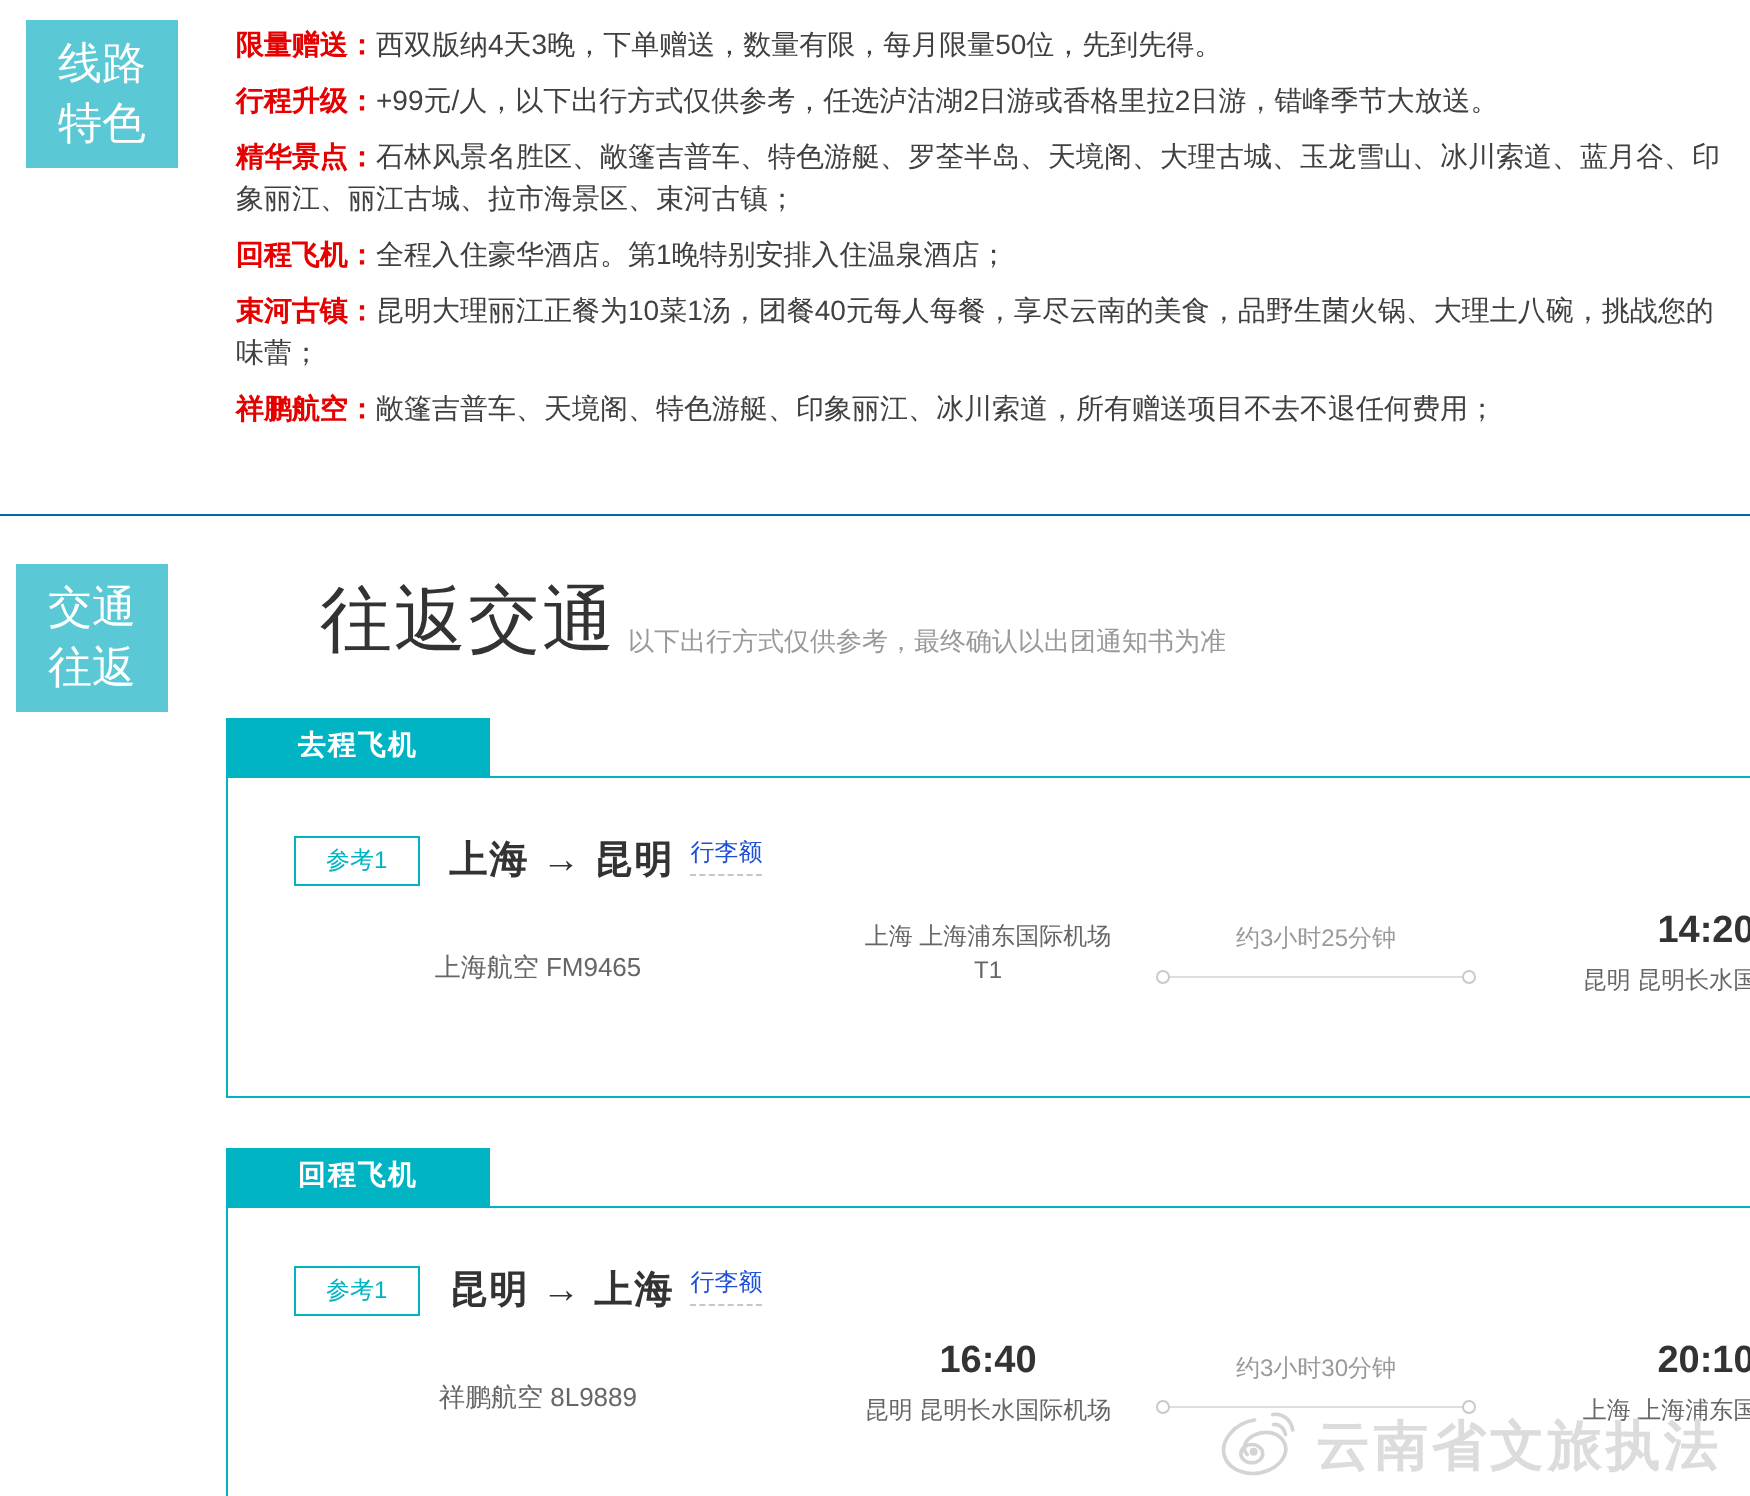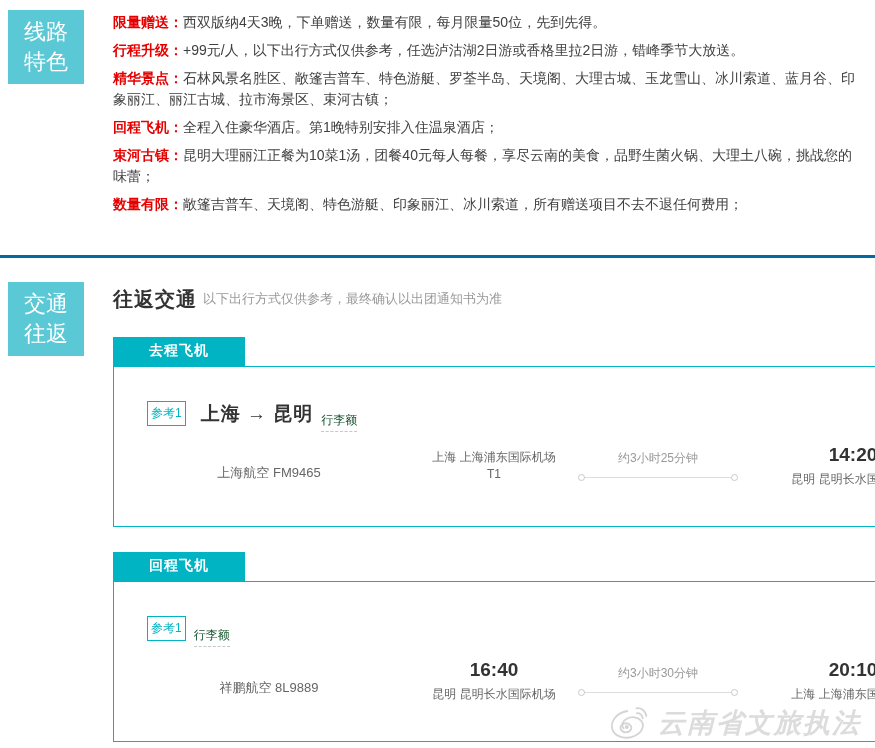--- a/index.html
+++ b/index.html
@@ -13,50 +13,51 @@
   
   .side-tag {
     flex:none; width:76px; height:74px; background:#5bc8d5; color:#fff;
     font-size:22px; line-height:30px; text-align:center;
     display:flex; flex-direction:column; justify-content:center;
   }
   .side-tag span { display:block; }
   
   .features-section {
     display:flex; height:258px; padding:10px 15px 0 8px;
-    border-bottom:3px solid #0369a1;
+    border-bottom:1px solid #0369a1;
+    justify-content:flex-end;
   }
   .features-content { margin-left:29px; width:742px; padding-top:2px;
     font-size:14px; line-height:21px; color:#404040; }
   .features-content p { margin-bottom:7px; }
   .feat-label { color:#e60000; font-weight:bold; }
   
   .transport-section { display:flex; padding:24px 15px 0 8px; }
   .transport-content { margin-left:29px; flex:1; }
   .heading { display:flex; align-items:flex-end; margin-top:4px; }
-  .heading h2 { font-size:20px; font-weight:700; color:#333; letter-spacing:1px; }
+  .heading h2 { font-size:36px; font-weight:400; color:#333; letter-spacing:1px;margin-left:47px; }
   .heading .subtitle { font-size:13px; color:#999; margin-left:6px; padding-bottom:5px; }
   .flight-block { margin-top:24px; }
   .flight-block + .flight-block { margin-top:25px; }
   .tab {
     display:inline-block; background:#00b4c4; color:#fff;
     font-size:14px; font-weight:bold; letter-spacing:1px;
     padding:5px 36px 6px; vertical-align:bottom;
   }
   .flight-box { border:1px solid #00b4c4; height:161px; background:#fff; }
   .ref-row { display:flex; align-items:center; padding:28px 0 0 33px; }
   .ref-badge {
     border:1px solid #00b4c4; color:#00b4c4; font-size:12px;
-    padding:3px 3px; flex:none;
+    padding:3px 15px; flex:none;
   }
   .route { font-size:19px; font-weight:bold; color:#333; margin-left:15px; letter-spacing:1px; }
   .baggage-link {
-    font-size:12px; color:#14532d; margin-left:8px; text-decoration:none;
+    font-size:12px; color:#1d4ed8; margin-left:8px; text-decoration:none;
     border-bottom:1px dashed #c7c7c7; padding-bottom:2px; cursor:pointer;
-    align-self:flex-start; margin-top:17px;
+    align-self:flex-start; margin-top:1px;
   }
   .detail-row { display:flex; align-items:flex-start; margin-top:12px; }
   .airline { width:230px; margin-left:40px; margin-top:20px;
     text-align:center; font-size:13px; color:#666; }
   .endpoint { width:124px; text-align:center; }
   .endpoint.dep { margin-left:48px; }
   .endpoint.arr { margin-left:32px; width:170px; }
   .time { font-size:19px; font-weight:bold; color:#333; }
   .airport { font-size:12px; color:#666; line-height:17px; margin-top:5px; }
   .terminal { font-size:12px; color:#666; line-height:17px; }
@@ -68,21 +69,21 @@
     background:#fff; border:1px solid #c9c9c9; border-radius:50%;
   }
   .duration-line::before { left:-2px; }
   .duration-line::after { right:-2px; }
   
   .watermark {
     position:absolute; right:14px; bottom:3px;
     display:flex; align-items:center; color:#dcdcdc;
   }
   .watermark-text { font-size:27px; font-weight:bold; letter-spacing:2px;
-    color:#dcdcdc; margin-left:6px;font-style:italic; }
+    color:#dcdcdc; margin-left:6px; }
 </style>
 </head>
 <body>
 
 <div class="page">
 
   <section class="features-section">
     <div class="side-tag">
       <span>线路</span>
       <span>特色</span>
@@ -97,21 +98,21 @@
       <p>
         <span class="feat-label">精华景点：</span><span>石林风景名胜区、敞篷吉普车、特色游艇、罗荃半岛、天境阁、大理古城、玉龙雪山、冰川索道、蓝月谷、印象丽江、丽江古城、拉市海景区、束河古镇；</span>
       </p>
       <p>
         <span class="feat-label">回程飞机：</span><span>全程入住豪华酒店。第1晚特别安排入住温泉酒店；</span>
       </p>
       <p>
         <span class="feat-label">束河古镇：</span><span>昆明大理丽江正餐为10菜1汤，团餐40元每人每餐，享尽云南的美食，品野生菌火锅、大理土八碗，挑战您的味蕾；</span>
       </p>
       <p>
-        <span class="feat-label">数量有限：</span><span>敞篷吉普车、天境阁、特色游艇、印象丽江、冰川索道，所有赠送项目不去不退任何费用；</span>
+        <span class="feat-label">祥鹏航空：</span><span>敞篷吉普车、天境阁、特色游艇、印象丽江、冰川索道，所有赠送项目不去不退任何费用；</span>
       </p>
     </div>
   </section>
 
   <section class="transport-section">
     <div class="side-tag">
       <span>交通</span>
       <span>往返</span>
     </div>
     <div class="transport-content">
@@ -144,20 +145,21 @@
             </div>
           </div>
         </div>
       </div>
 
       <div class="flight-block">
         <div class="tab">回程飞机</div>
         <div class="flight-box">
           <div class="ref-row">
             <span class="ref-badge">参考1</span>
+            <span class="route">昆明 → 上海</span>
             <a class="baggage-link">行李额</a>
           </div>
           <div class="detail-row">
             <div class="airline">祥鹏航空 8L9889</div>
             <div class="endpoint dep">
               <div class="time">16:40</div>
               <div class="airport">昆明 昆明长水国际机场</div>
             </div>
             <div class="duration">
               <div class="duration-text">约3小时30分钟</div>

